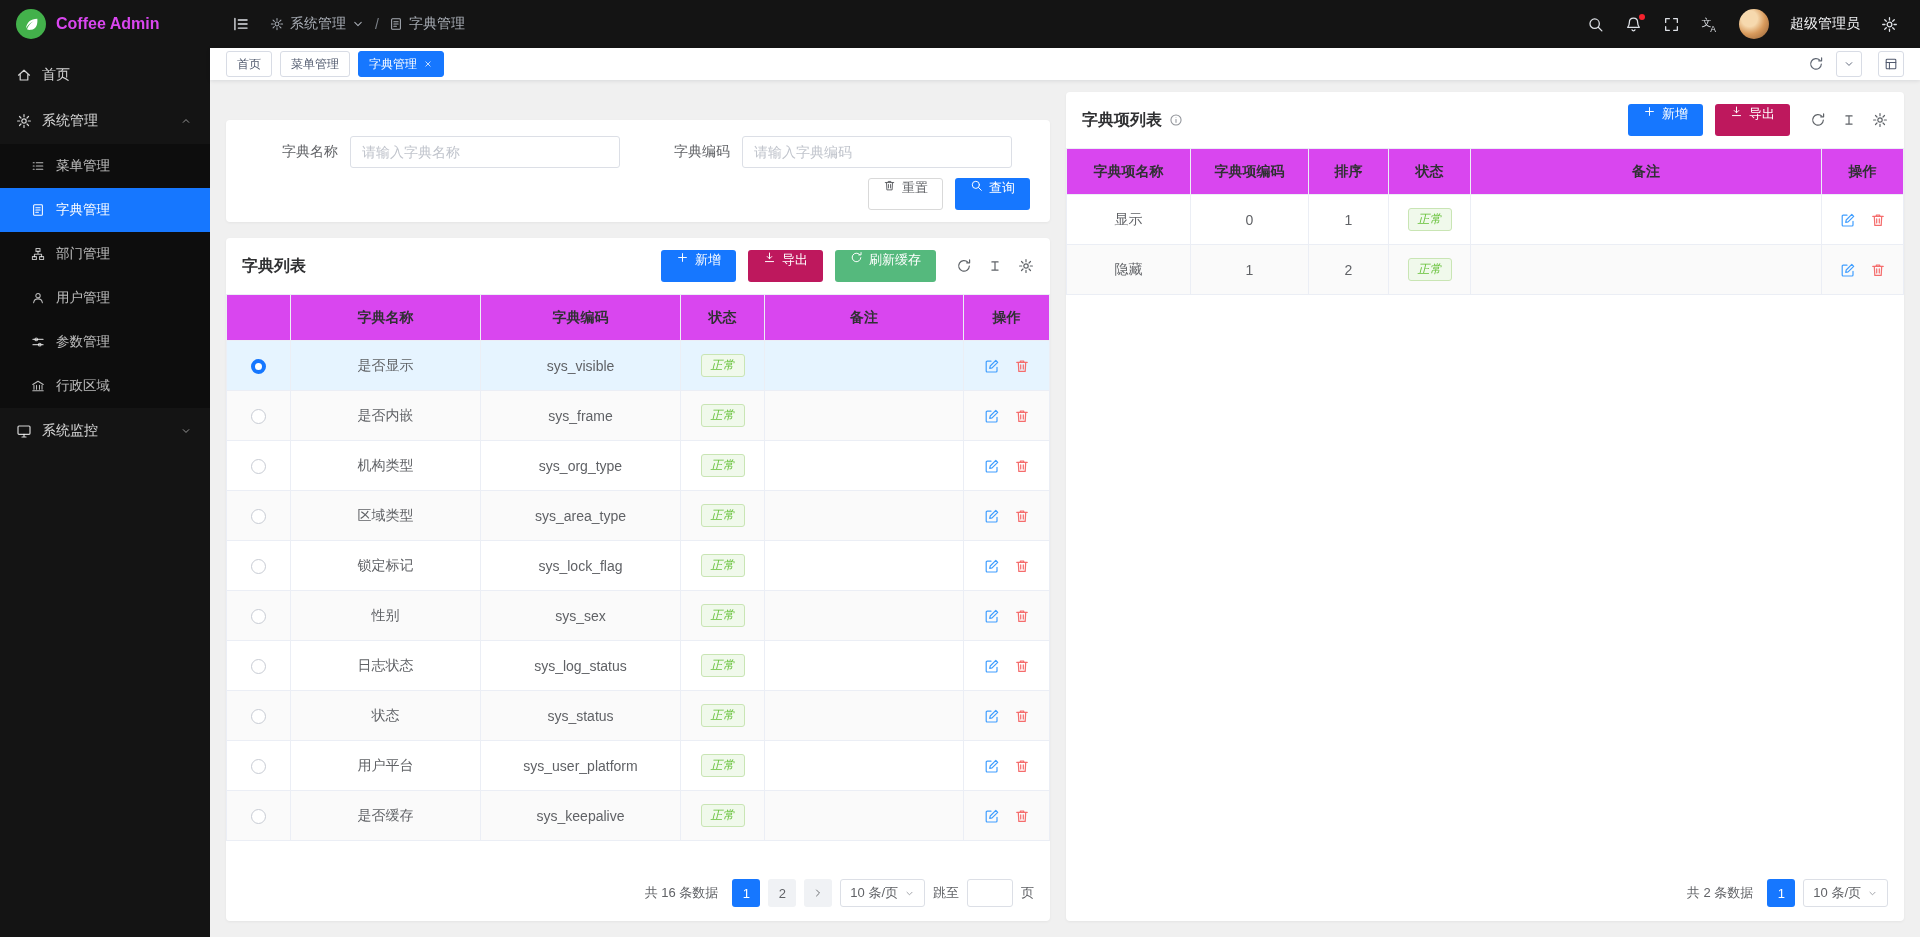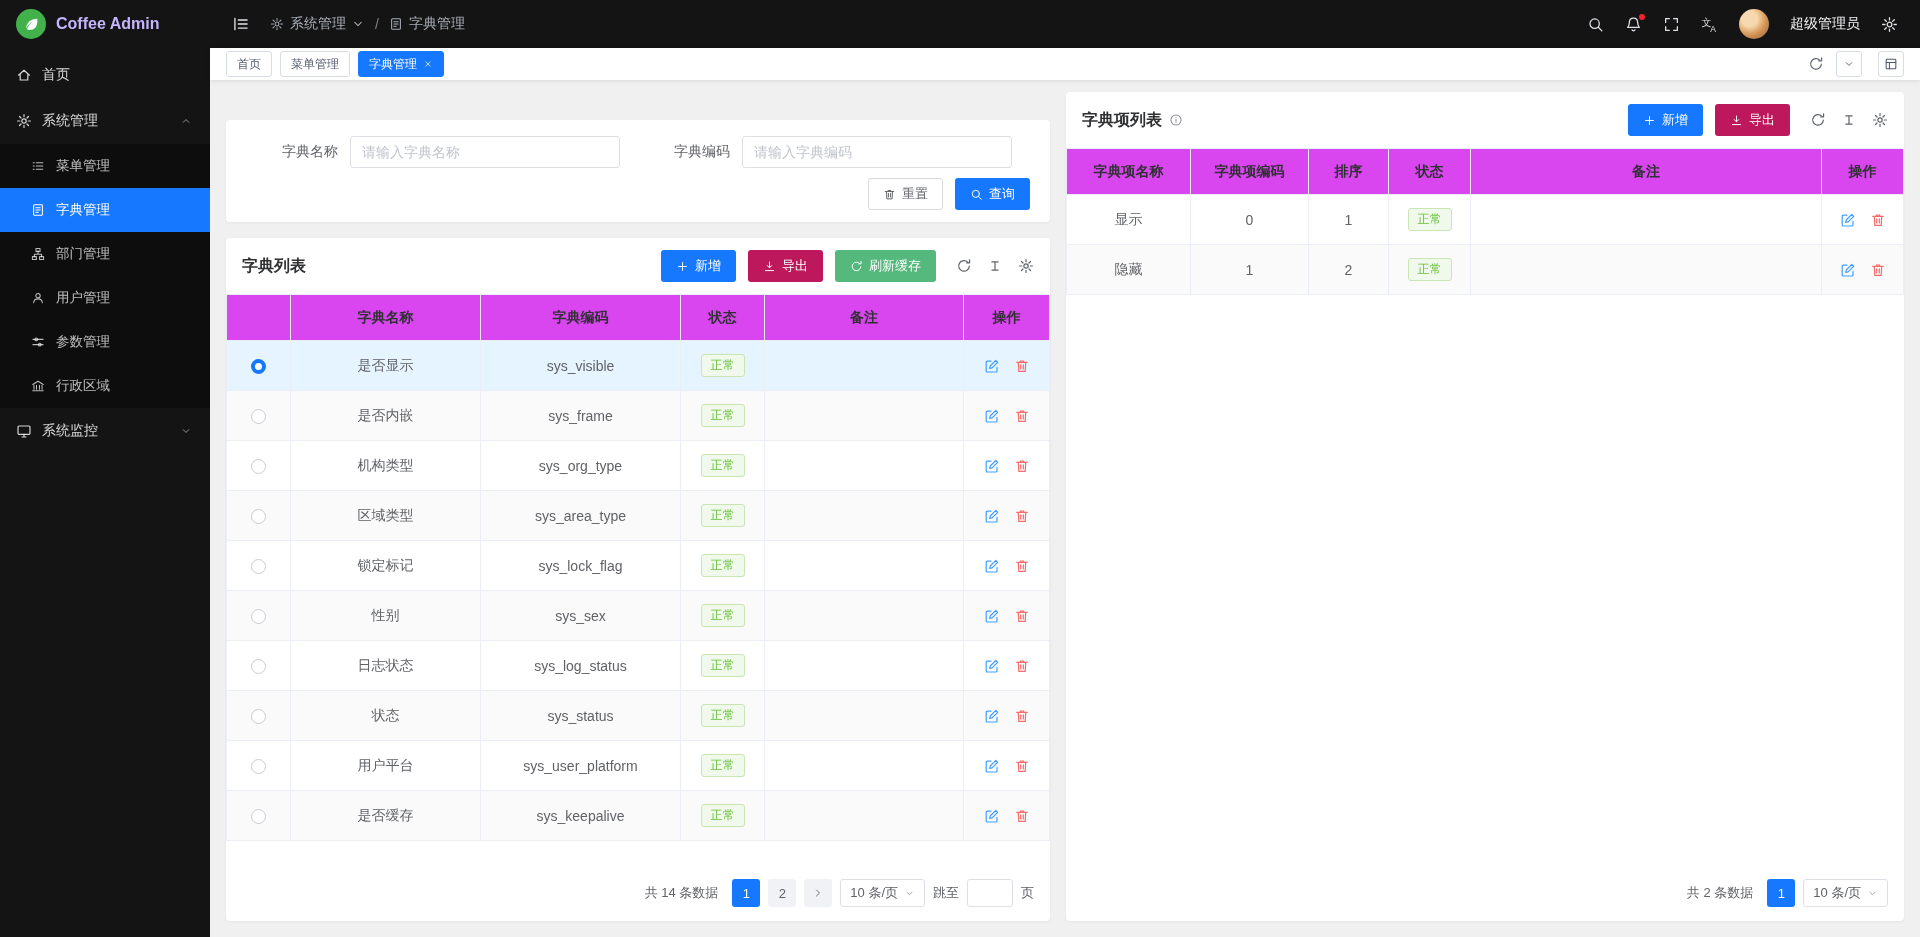--- a/index.html
+++ b/index.html
@@ -7,21 +7,21 @@
     font-family:"Liberation Sans","DejaVu Sans",sans-serif; font-size:14px; color:#303133; }
   .icon { display:inline-flex; align-items:center; justify-content:center; line-height:1; }
   .icon svg { display:block; }
 
   .app { display:flex; width:1920px; height:937px; }
 
   
   .sidebar { width:210px; flex-shrink:0; background:#141414; display:flex; flex-direction:column; }
   .logo { height:48px; display:flex; align-items:center; gap:10px; padding-left:16px; flex-shrink:0; }
   .logo-icon { width:30px; height:30px; border-radius:50%; background:#43b14b; display:flex; align-items:center; justify-content:center; font-size:19px; }
-  .logo-title { color:#c4b5fd; font-weight:bold; font-size:16px; white-space:nowrap; }
+  .logo-title { color:#d946ef; font-weight:bold; font-size:16px; white-space:nowrap; }
   .menu { flex:1; padding-top:4px; overflow:hidden; }
   .menu-item { height:46px; display:flex; align-items:center; gap:10px; padding:0 16px;
     font-size:14px; color:rgba(255,255,255,.82); cursor:pointer; white-space:nowrap; }
   .menu-item .icon { font-size:16px; width:16px; }
   .menu-item .chev { margin-left:auto; font-size:12px; color:rgba(255,255,255,.6); }
   .submenu { background:#0d0d0d; }
   .submenu .menu-item { height:44px; padding-left:30px; color:rgba(255,255,255,.72); font-size:13.5px; }
   .submenu .menu-item .icon { font-size:14px; }
   .menu-item.active { background:#1677ff; color:#fff; }
 
@@ -67,21 +67,21 @@
   .search-row { display:flex; align-items:center; gap:54px; }
   .field { display:flex; align-items:center; gap:12px; }
   .field label { color:#606266; font-size:14px; white-space:nowrap; }
   .form-input { width:270px; height:32px; border:1px solid #dcdfe6; border-radius:3px; padding:0 11px;
     font-size:14px; color:#606266; outline:none; font-family:inherit; }
   .form-input::placeholder { color:#c0c4cc; }
   .search-actions { display:flex; justify-content:flex-end; gap:12px; margin-top:10px; }
 
   
   .btn { height:32px; padding:0 14px; border-radius:3px; border:1px solid transparent; font-size:13px;
-    display:inline-flex; align-items:center; gap:6px; cursor:pointer; font-family:inherit; white-space:nowrap; }
+    display:inline-flex; align-items:flex-start; gap:6px; cursor:pointer; font-family:inherit; white-space:nowrap; }
   .btn .icon { font-size:13px; }
   .btn-primary { background:#1677ff; color:#fff; }
   .btn-warning { background:#be185d; color:#fff; }
   .btn-success { background:#55b97d; color:#fff; }
   .btn-plain { background:#fff; border-color:#d9d9d9; color:#606266; }
 
   
   .list-card { flex:1; display:flex; flex-direction:column; min-height:0; }
   .card-header { display:flex; align-items:center; padding:12px 16px; flex-shrink:0; }
   .card-title { font-size:16px; font-weight:600; color:#303133; white-space:nowrap; }
@@ -95,21 +95,21 @@
   .data-table th, .data-table td { border:1px solid #ebeef5; text-align:center; padding:0 8px;
     overflow:hidden; white-space:nowrap; }
   .data-table th { height:46px; background:#d946ef; color:#303133; font-weight:700; }
   .data-table td { height:50px; background:#fff; }
   .data-table tbody tr:nth-child(even) td { background:#fafafa; }
   .data-table tbody tr.selected td { background:#e6f4ff; }
   .radio { display:inline-block; width:15px; height:15px; border-radius:50%; border:1px solid #c8ccd4;
     background:#fff; cursor:pointer; vertical-align:middle; }
   .radio.checked { border:4.5px solid #1677ff; }
   .tag-success { display:inline-block; padding:3px 9px; font-size:12px; line-height:1.2; color:#67c23a;
-    background:#f0f9eb; border:1px solid #c9e5b4; border-radius:3px; }
+    background:#f0f9eb; border:1px solid #c9e5b4; border-radius:3px;font-style:italic; }
   .action { display:inline-flex; margin:0 7px; font-size:16px; cursor:pointer; vertical-align:middle; }
   .action.edit { color:#409eff; }
   .action.del { color:#f56c6c; }
 
   
   .pagination { margin-top:auto; display:flex; justify-content:flex-end; align-items:center; gap:8px;
     padding:14px 16px; font-size:13px; color:#606266; flex-shrink:0; }
   .pg-total { margin-right:6px; white-space:nowrap; }
   .page-btn { min-width:28px; height:28px; padding:0 4px; border-radius:3px; background:#f0f2f5; color:#606266;
     display:inline-flex; align-items:center; justify-content:center; font-size:13px; cursor:pointer; }
@@ -618,21 +618,21 @@
                       </svg>
                     </span><span class="action del">
                       <svg viewBox="0 0 16 16" width="1em" height="1em" fill="none" stroke="currentColor" stroke-width="1.2" stroke-linecap="round" stroke-linejoin="round">
                         <path d="M2.8 4.4h10.4M6.3 4.4V3h3.4v1.4M4.3 4.4l.5 9h6.4l.5-9M6.7 6.8v4.2M9.3 6.8v4.2"></path>
                       </svg>
                     </span></td>
                 </tr>
               </tbody>
             </table>
           <div class="pagination" id="dict-pagination">
-              <span class="pg-total">共 14 条数据</span>
+              <span class="pg-total">共 16 条数据</span>
               <span class="page-btn active">1</span>
               <span class="page-btn">2</span>
               <span class="page-btn">
                 <span class="icon">
                   <svg viewBox="0 0 16 16" width="1em" height="1em" fill="none" stroke="currentColor" stroke-width="1.2" stroke-linecap="round" stroke-linejoin="round">
                     <path d="M6 4l4 4-4 4"></path>
                   </svg>
                 </span>
               </span>
               <span class="page-size">

